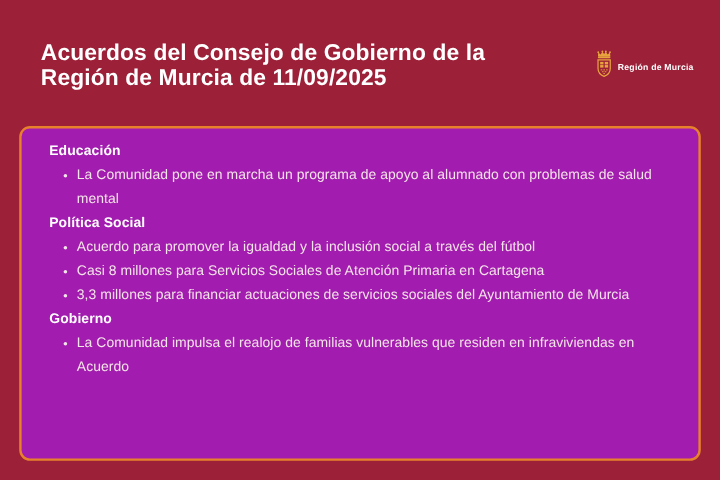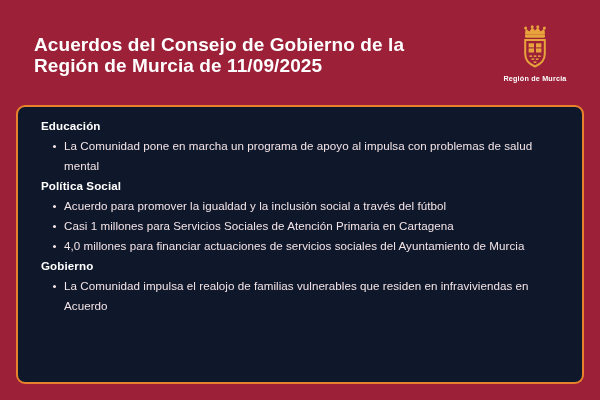--- a/index.html
+++ b/index.html
@@ -46,21 +46,21 @@
     letter-spacing: 0.1px;
     max-width: 430px;
     margin: 0;
     padding-top: 6px;
   }
 
   
   .logo {
     width: 86px;
     display: flex;
-    flex-direction: column;
+    flex-direction: row;
     align-items: center;
     justify-content: space-between;
     padding-top: 4px;
   }
   .logo-mark {
     width: 44px;
     height: 46px;
     display: block;
   }
   .logo-text {
@@ -75,21 +75,21 @@
   
   .panel {
     position: absolute;
     left: 16px;
     top: 105px;
     width: 568px;
     height: 279px;
     box-sizing: border-box;
     border: 2px solid #e8812c;
     border-radius: 9px;
-    background: #0f172a;
+    background: #a21caf;
     padding: 9px 14px 8px 14px;
     overflow: hidden;
   }
 
   .section {
     margin: 0;
   }
 
   .section-title {
     color: #ffffff;
@@ -168,29 +168,29 @@
       </svg>
       <div class="logo-text">Región de Murcia</div>
     </div>
   </div>
 
   <div class="panel">
     <div>
         <div class="section">
           <div class="section-title">Educación</div>
           <ul class="bullets">
-            <li class="bullet">La Comunidad pone en marcha un programa de apoyo al impulsa con problemas de salud mental</li>
+            <li class="bullet">La Comunidad pone en marcha un programa de apoyo al alumnado con problemas de salud mental</li>
           </ul>
         </div>
         <div class="section">
           <div class="section-title">Política Social</div>
           <ul class="bullets">
             <li class="bullet">Acuerdo para promover la igualdad y la inclusión social a través del fútbol</li>
-            <li class="bullet">Casi 1 millones para Servicios Sociales de Atención Primaria en Cartagena</li>
-            <li class="bullet">4,0 millones para financiar actuaciones de servicios sociales del Ayuntamiento de Murcia</li>
+            <li class="bullet">Casi 8 millones para Servicios Sociales de Atención Primaria en Cartagena</li>
+            <li class="bullet">3,3 millones para financiar actuaciones de servicios sociales del Ayuntamiento de Murcia</li>
           </ul>
         </div>
         <div class="section">
           <div class="section-title">Gobierno</div>
           <ul class="bullets">
             <li class="bullet">La Comunidad impulsa el realojo de familias vulnerables que residen en infraviviendas en Acuerdo</li>
           </ul>
         </div>
       </div>
   </div>

